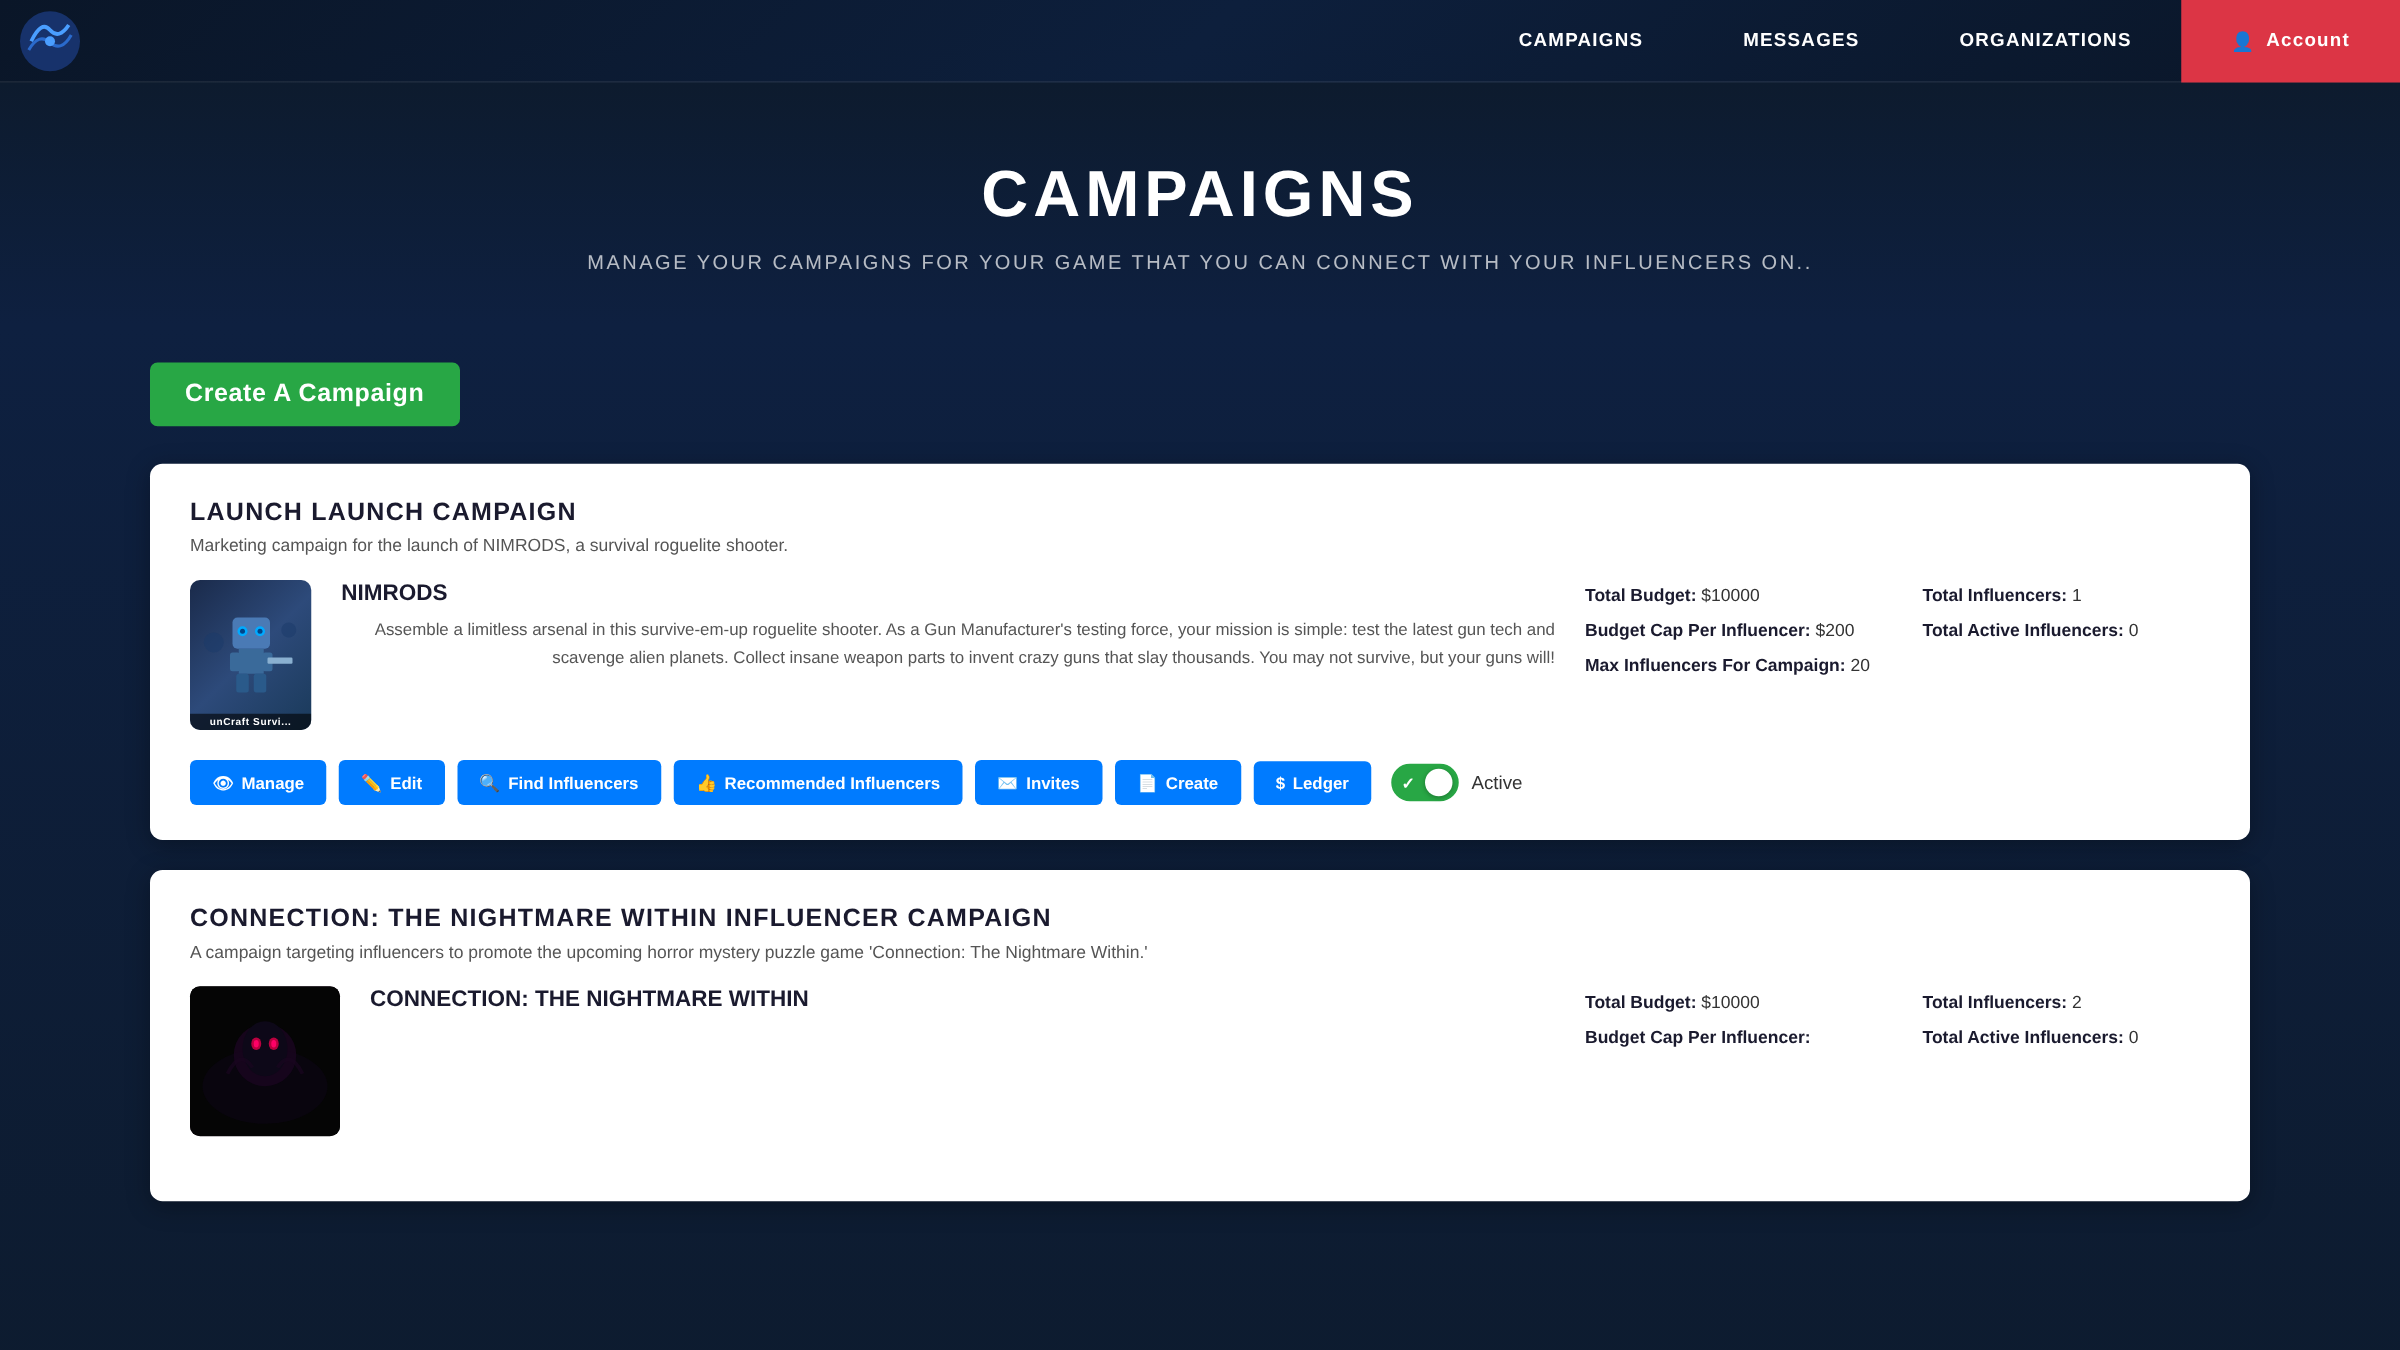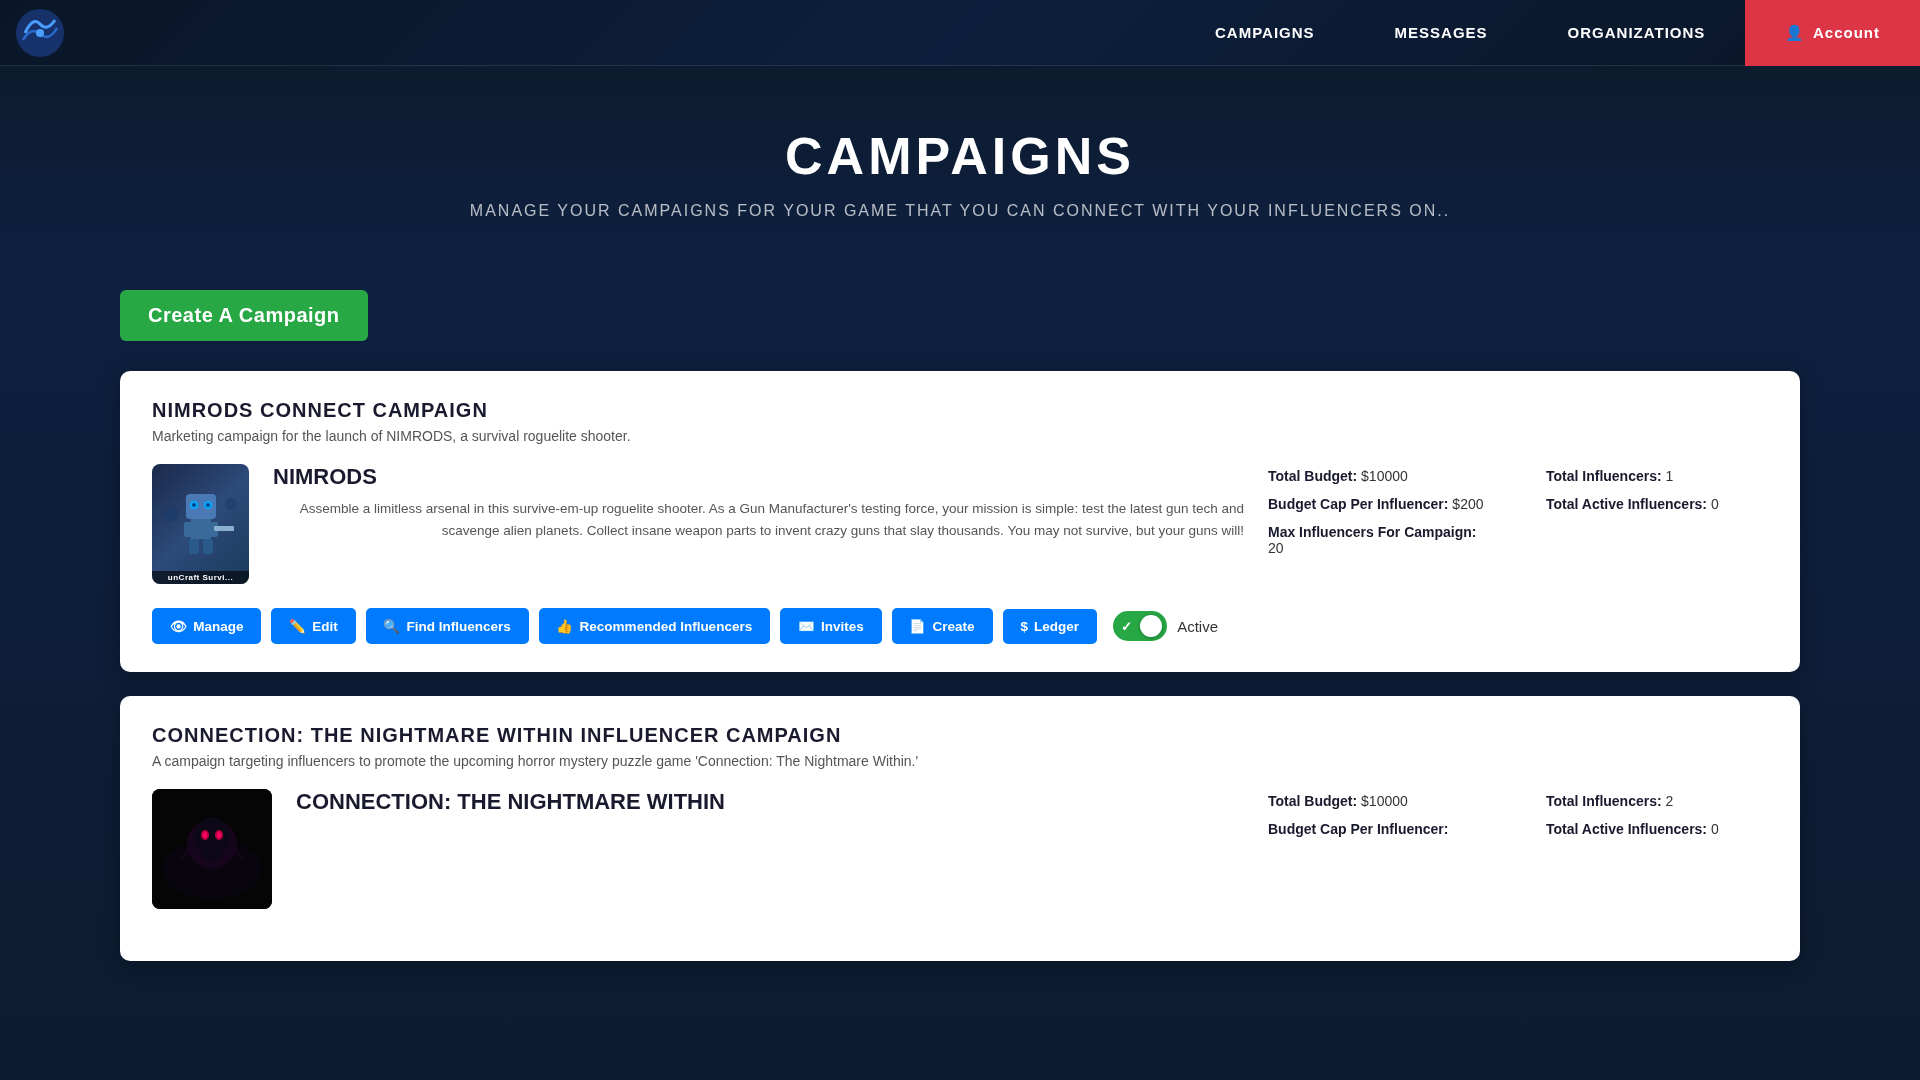--- a/index.html
+++ b/index.html
@@ -168,37 +168,37 @@
     .campaign-body {
       display: flex;
       align-items: flex-start;
       gap: 24px;
       margin-bottom: 24px;
     }
     .game-info {
       flex: 1;
     }
     .game-name {
-      font-size: 22px;
+      font-size: 18px;
       font-weight: 800;
       color: #1a1a2e;
       margin-bottom: 8px;
     }
     .game-desc {
       font-size: 13.5px;
       color: #555;
       line-height: 1.6;
       text-align: right;
     }
 
     .campaign-stats {
       flex: 0 0 500px;
       display: grid;
       grid-template-columns: 1fr 1fr;
-      gap: 12px 56px;
+      gap: 12px 40px;
       padding-top: 4px;
     }
     .stat-item {
       font-size: 14px;
       color: #333;
     }
     .stat-label {
       font-weight: 600;
       color: #1a1a2e;
     }
@@ -347,21 +347,21 @@
   <div class="hero">
     <h1 class="hero-title">CAMPAIGNS</h1>
     <p class="hero-subtitle">MANAGE YOUR CAMPAIGNS FOR YOUR GAME THAT YOU CAN CONNECT WITH YOUR INFLUENCERS ON..</p>
   </div>
 
   <div class="campaigns-section">
     <button class="create-btn">Create A Campaign</button>
 
     
     <div class="campaign-card">
-      <div class="campaign-card-title">NIMRODS CONNECT CAMPAIGN</div>
+      <div class="campaign-card-title">LAUNCH LAUNCH CAMPAIGN</div>
       <div class="campaign-card-desc">Marketing campaign for the launch of NIMRODS, a survival roguelite shooter.</div>
 
       <div class="campaign-body">
 
         <div class="nimrods-thumb">
           <svg width="90" height="80" viewBox="0 0 90 80" fill="none">
 
             <rect x="30" y="10" width="30" height="25" rx="4" fill="#4a7ab5"></rect>
             <rect x="35" y="35" width="20" height="20" fill="#3a6a9a"></rect>
             <rect x="28" y="38" width="8" height="15" rx="2" fill="#3a6a9a"></rect>

